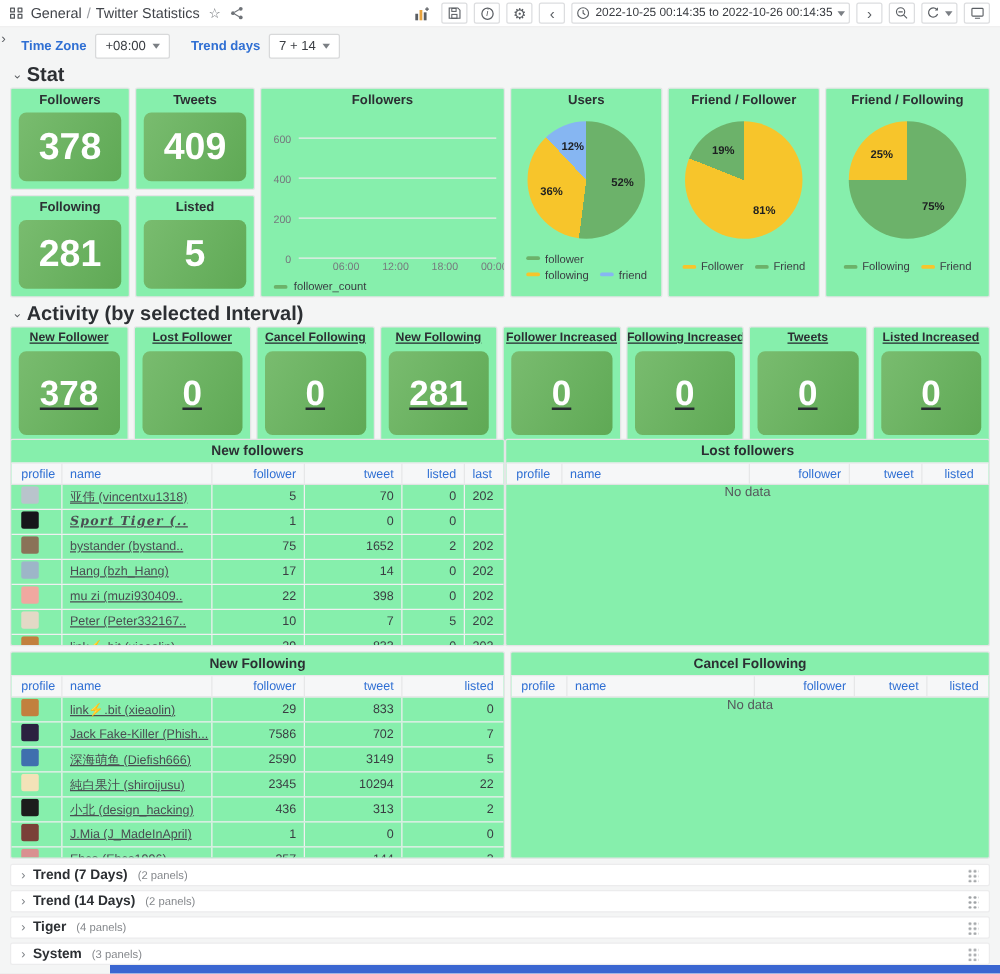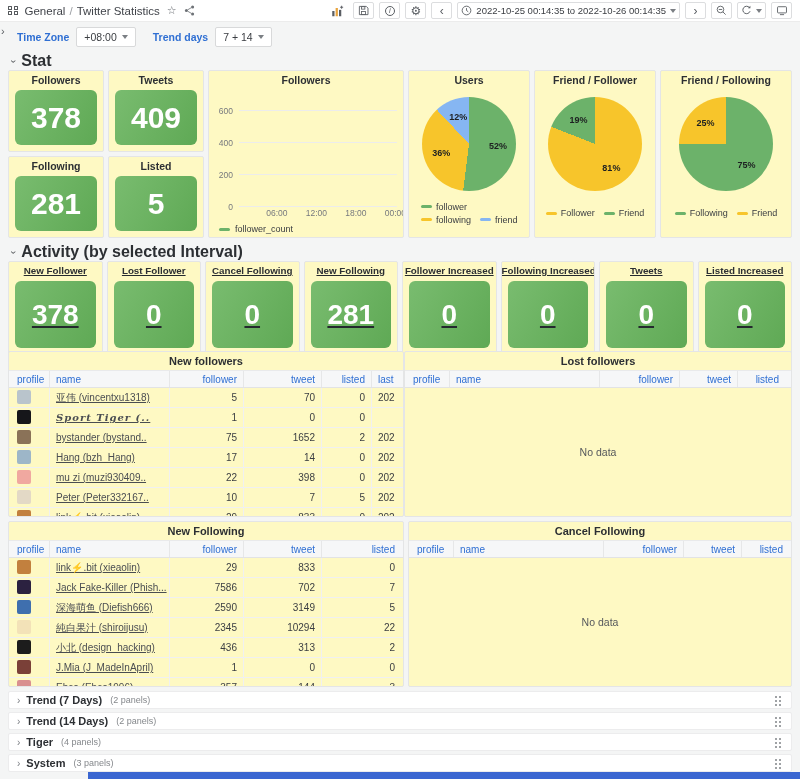--- a/index.html
+++ b/index.html
@@ -42,21 +42,21 @@
   .var-value {
     background:#fff; border:1px solid #d8d9da; border-radius:2px; height:20px;
     font-size:10.5px; color:#3a3d42; padding:0 7px; display:flex; align-items:center; gap:5px; cursor:pointer;
   }
   
   .section-head { position:absolute; left:12px; height:14px; display:flex; align-items:center; gap:6px; cursor:pointer; }
   .section-chev { display:inline-block; transform:rotate(90deg); font-size:10px; color:#55585c; }
   .section-title { font-size:16px; font-weight:700; color:#2c2f33; }
   .row-chev { font-size:10px; color:#7b7f84; }
   
-  .panel { background:#fef9c3; border:1px solid #e4e5e6; border-radius:2px; position:relative; overflow:hidden; display:flex; flex-direction:column; }
+  .panel { background:#86efac; border:1px solid #e4e5e6; border-radius:2px; position:relative; overflow:hidden; display:flex; flex-direction:column; }
   .panel-title { height:18px; line-height:18px; text-align:center; font-size:10.5px; font-weight:600; color:#2c2f33; flex:none; white-space:nowrap; overflow:hidden; }
   
   .row-stat { position:absolute; left:8px; top:70px; width:784px; height:168px; display:flex; gap:4px; }
   .mini-grid { width:196px; flex:none; display:grid; grid-template-columns:1fr 1fr; grid-template-rows:1fr 1fr; gap:4px; }
   .stat-value-box {
     flex:1; margin:1px 6px 6px 6px; border-radius:6px;
     background:linear-gradient(120deg,#79bc6f 0%,#5fa955 100%);
     display:flex; align-items:center; justify-content:center;
     color:#fff; font-weight:600;
   }
@@ -88,21 +88,21 @@
   .legend-item { display:flex; align-items:center; gap:4px; }
   
   .row-tables-1 { position:absolute; left:8px; top:351px; width:784px; height:166px; display:flex; }
   .row-tables-2 { position:absolute; left:8px; top:521px; width:784px; height:166px; display:flex; gap:4px; }
   .tbl-left { width:396px; flex:none; }
   .tbl-right { flex:1; }
   .tbl-title { height:18px; line-height:18px; text-align:center; font-size:11px; font-weight:600; color:#2c2f33; flex:none; }
   .tbl-head { height:18px; display:flex; align-items:center; background:#f6f7f8; border-top:1px solid #e9eaeb; border-bottom:1px solid #e2e3e4; flex:none; }
   .tbl-head .cell { font-size:10px; color:#2f6fd3; font-weight:400; cursor:pointer; }
   .tbl-body { flex:1; overflow:hidden; display:flex; flex-direction:column; }
-  .tbl-body.empty { align-items:center; justify-content:center; }
+  .tbl-body.empty { align-items:center; }
   .no-data { font-size:10.5px; color:#55585c; }
   .tbl-row { height:20px; flex:none; display:flex; align-items:center; border-bottom:1px solid #f0f0f1; font-size:10px; color:#3a3d42; }
   .cell { padding:0 6px; white-space:nowrap; overflow:hidden; }
   .num { text-align:right; }
   .vdiv { border-left:1px solid #f0f0f1; align-self:stretch; display:flex; align-items:center; justify-content:flex-end; }
   .tbl-head .vdiv { border-left:1px solid #e6e7e8; }
   .lc-profile { width:40px; padding-left:8px; }
   .lc-name { width:120px; }
   .lc-follower { width:74px; }
   .lc-tweet { width:78px; }

